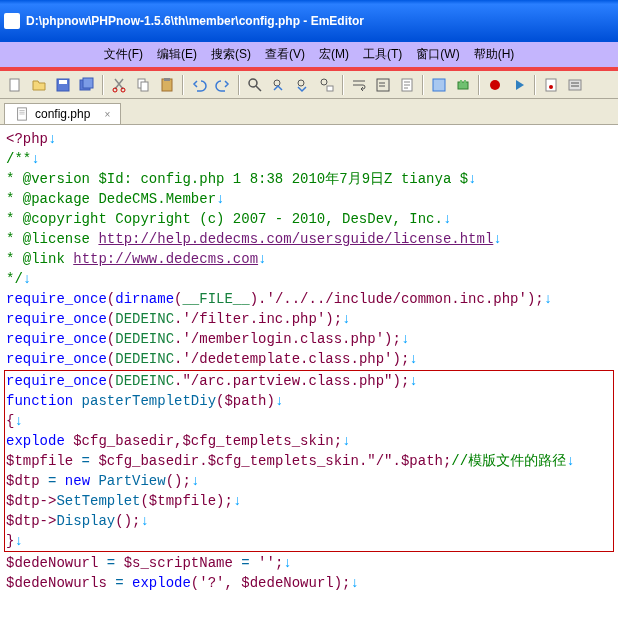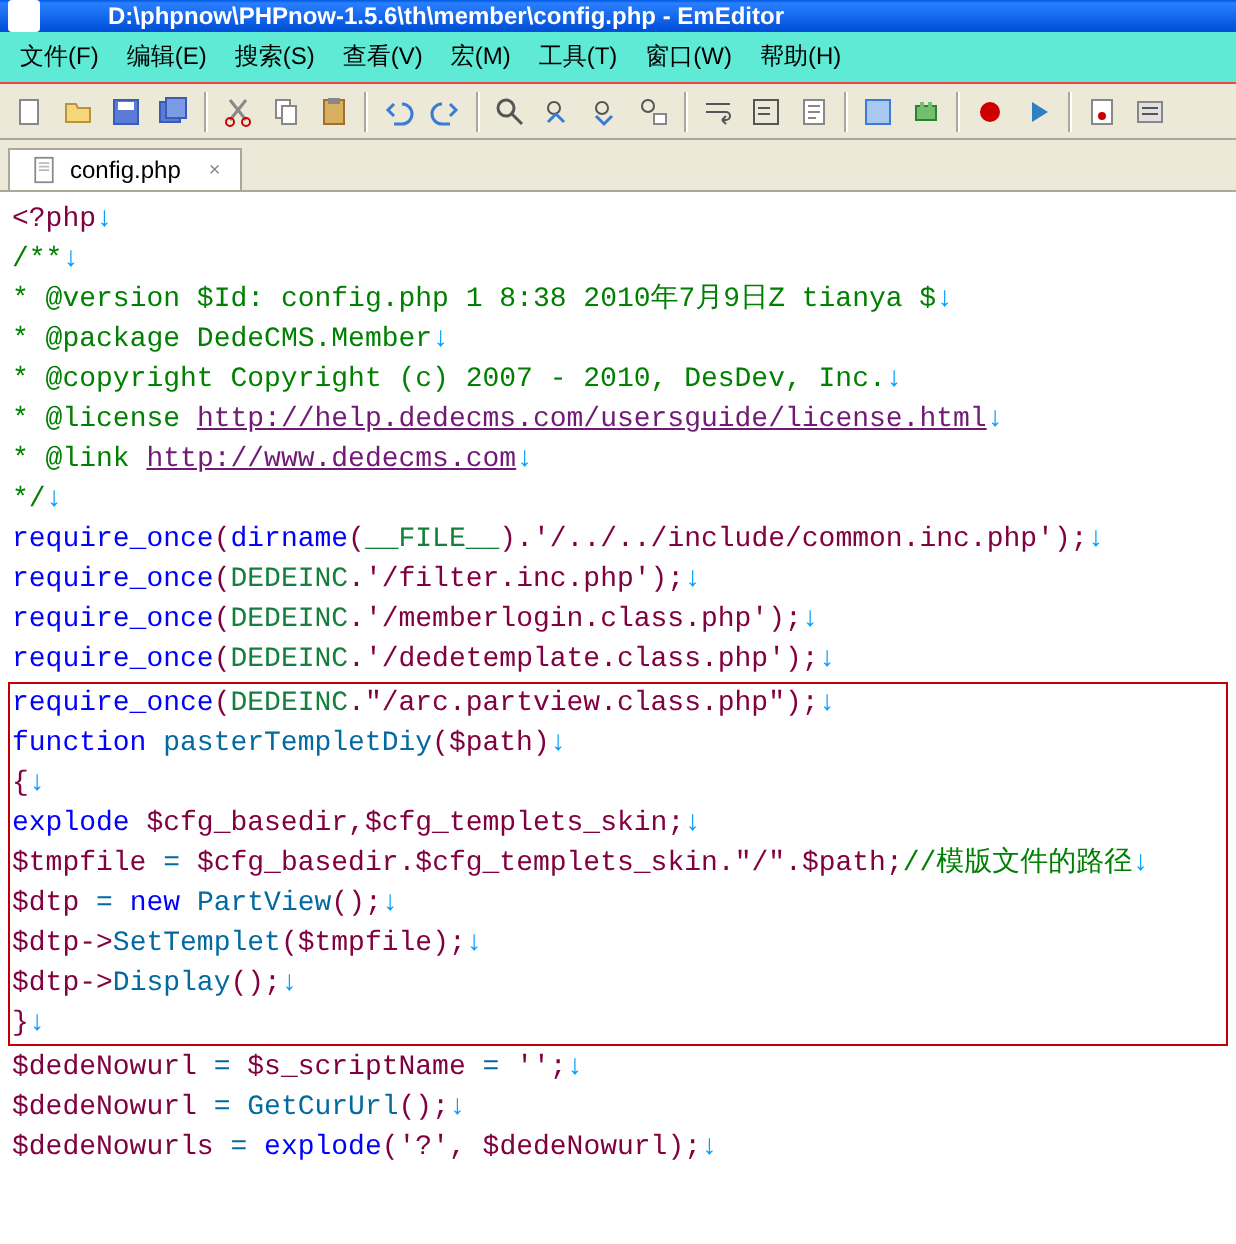--- a/index.html
+++ b/index.html
@@ -1,20 +1,20 @@
 <!DOCTYPE html>
 <html><head>
 <meta charset="utf-8">
 <style>
 * { margin: 0; padding: 0; box-sizing: border-box; }
 body { font-family: "Microsoft YaHei", "SimSun", Arial, sans-serif; font-size: 12px; background: #ece9d8; width: 618px; height: 622px; overflow: hidden; }
-.titlebar { background: linear-gradient(to bottom, #0058e0, #2a7fff 10%, #0050d8 95%); height: 16px; display: flex; align-items: center; padding: 0 4px; color: #fff; gap: 28px; }
+.titlebar { background: linear-gradient(to bottom, #0058e0, #2a7fff 10%, #0050d8 95%); height: 42px; display: flex; align-items: center; padding: 0 4px; color: #fff; }
 .titlebar .app-icon { width: 16px; height: 16px; background: #fff; margin-right: 6px; border-radius: 2px; }
 .titlebar .title { font-size: 12px; font-weight: bold; }
-.menubar { background: #5eead4; padding: 2px 4px; display: flex; gap: 2px; border-bottom: 1px solid #ef4444; }
+.menubar { background: #c4b5fd; padding: 2px 4px; display: flex; gap: 2px; border-bottom: 4px solid #ef4444; justify-content: center; }
 .menubar .menu-item { padding: 2px 6px; cursor: default; }
 .toolbar { background: #ece9d8; padding: 2px 4px; display: flex; align-items: center; gap: 2px; border-bottom: 1px solid #aca899; height: 28px; }
 .tb-btn { width: 22px; height: 22px; display: flex; align-items: center; justify-content: center; border: 1px solid transparent; }
 .tb-btn svg { width: 16px; height: 16px; }
 .tb-sep { width: 2px; height: 20px; border-left: 1px solid #aca899; border-right: 1px solid #fff; margin: 0 2px; }
 .tabbar { background: #ece9d8; padding: 4px 4px 0 4px; display: flex; border-bottom: 1px solid #aca899; }
 .tab { background: #fff; border: 1px solid #aca899; border-bottom: none; padding: 3px 10px; display: flex; align-items: center; gap: 6px; font-size: 12px; }
 .tab .doc-icon { width: 14px; height: 14px; }
 .tab .close-x { font-family: Arial; font-size: 10px; color: #888; margin-left: 8px; }
 .editor { background: #fff; font-family: Consolas, "Courier New", monospace; font-size: 14px; line-height: 20px; padding: 4px 6px; white-space: nowrap; height: 528px; overflow: hidden; }
@@ -211,15 +211,14 @@
 <div><span class="c-blue">function</span><span class="c-black"> pasterTempletDiy</span><span class="c-maroon">(</span><span class="c-maroon">$path</span><span class="c-maroon">)</span><span class="eol">↓</span></div>
 <div><span class="c-maroon">{</span><span class="eol">↓</span></div>
 <div><span class="c-blue">explode</span><span> </span><span class="c-maroon">$cfg_basedir</span><span class="c-maroon">,</span><span class="c-maroon">$cfg_templets_skin</span><span class="c-maroon">;</span><span class="eol">↓</span></div>
 <div><span class="c-maroon">$tmpfile</span><span class="c-black"> = </span><span class="c-maroon">$cfg_basedir</span><span class="c-maroon">.</span><span class="c-maroon">$cfg_templets_skin</span><span class="c-maroon">.</span><span class="c-maroon">"/"</span><span class="c-maroon">.</span><span class="c-maroon">$path</span><span class="c-maroon">;</span><span class="c-green">//模版文件的路径</span><span class="eol">↓</span></div>
 <div><span class="c-maroon">$dtp</span><span class="c-black"> = </span><span class="c-blue">new</span><span class="c-black"> PartView</span><span class="c-maroon">();</span><span class="eol">↓</span></div>
 <div><span class="c-maroon">$dtp</span><span class="c-maroon">-&gt;</span><span class="c-black">SetTemplet</span><span class="c-maroon">(</span><span class="c-maroon">$tmpfile</span><span class="c-maroon">);</span><span class="eol">↓</span></div>
 <div><span class="c-maroon">$dtp</span><span class="c-maroon">-&gt;</span><span class="c-black">Display</span><span class="c-maroon">();</span><span class="eol">↓</span></div>
 <div><span class="c-maroon">}</span><span class="eol">↓</span></div>
 </div>
 <div><span class="c-maroon">$dedeNowurl</span><span class="c-black"> = </span><span class="c-maroon">$s_scriptName</span><span class="c-black"> = </span><span class="c-maroon">''</span><span class="c-maroon">;</span><span class="eol">↓</span></div>
-<div><span class="c-maroon">$dedeNowurl</span><span class="c-black"> = </span><span class="c-black">GetCurUrl</span><span class="c-maroon">();</span><span class="eol">↓</span></div>
 <div><span class="c-maroon">$dedeNowurls</span><span class="c-black"> = </span><span class="c-blue">explode</span><span class="c-maroon">(</span><span class="c-maroon">'?'</span><span class="c-maroon">, </span><span class="c-maroon">$dedeNowurl</span><span class="c-maroon">);</span><span class="eol">↓</span></div>
 </div>
 
 </body></html>

